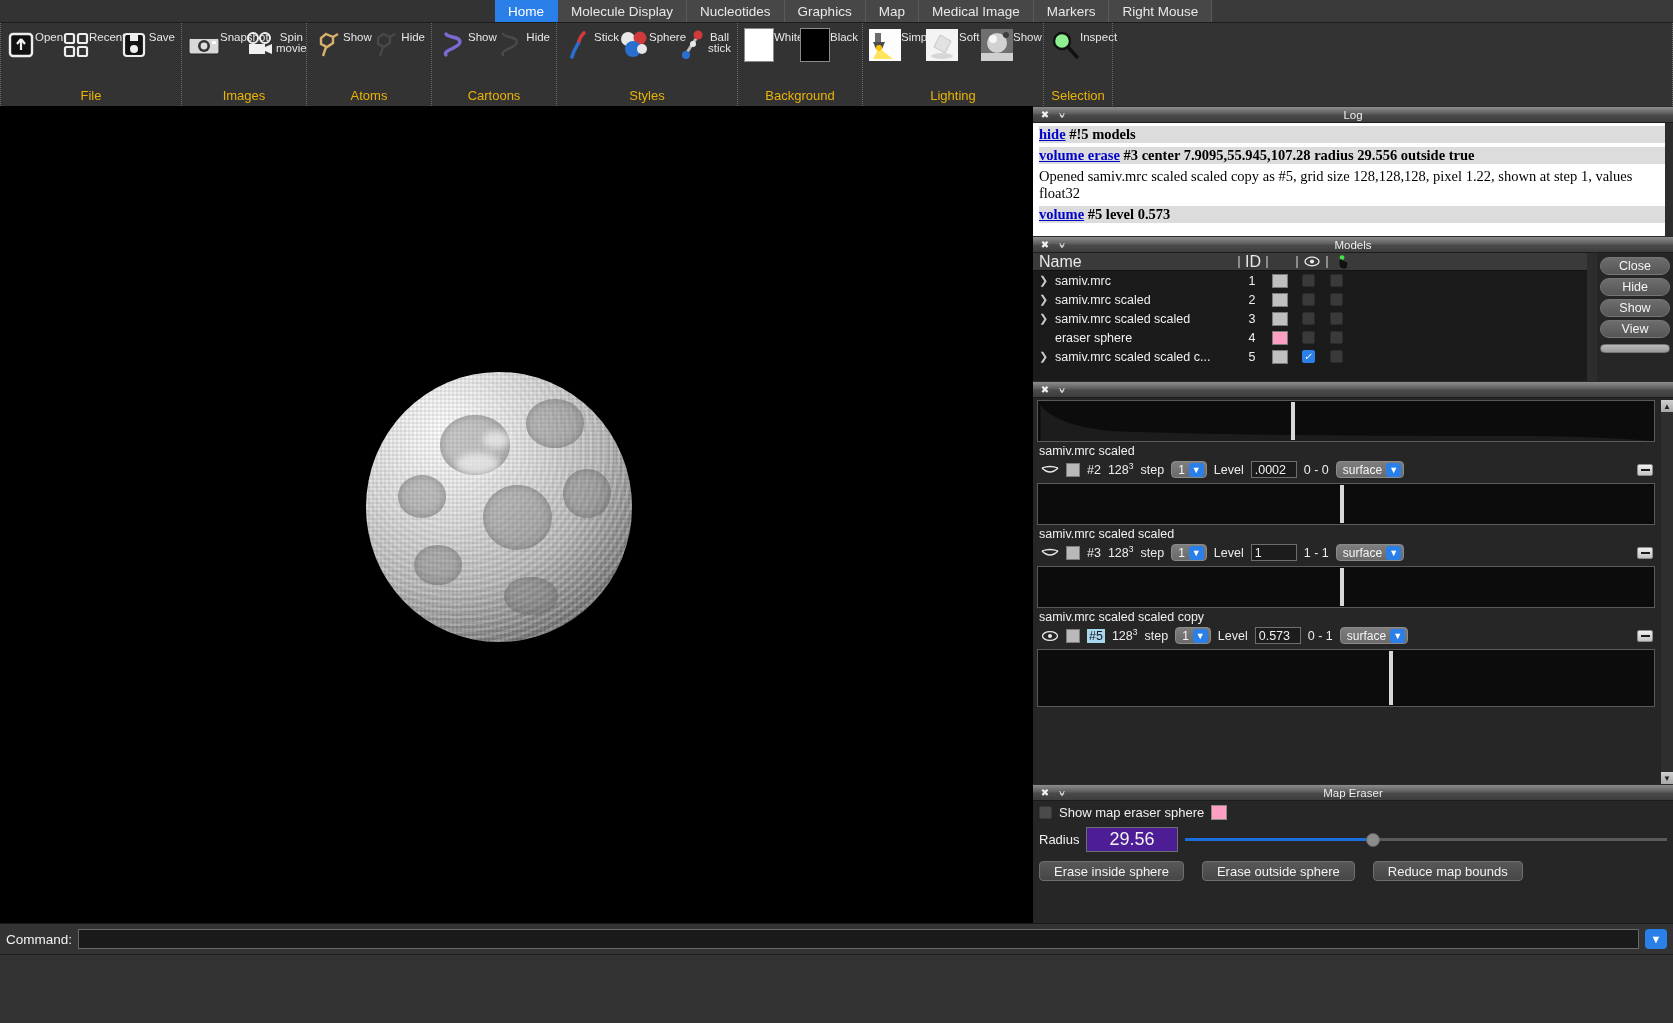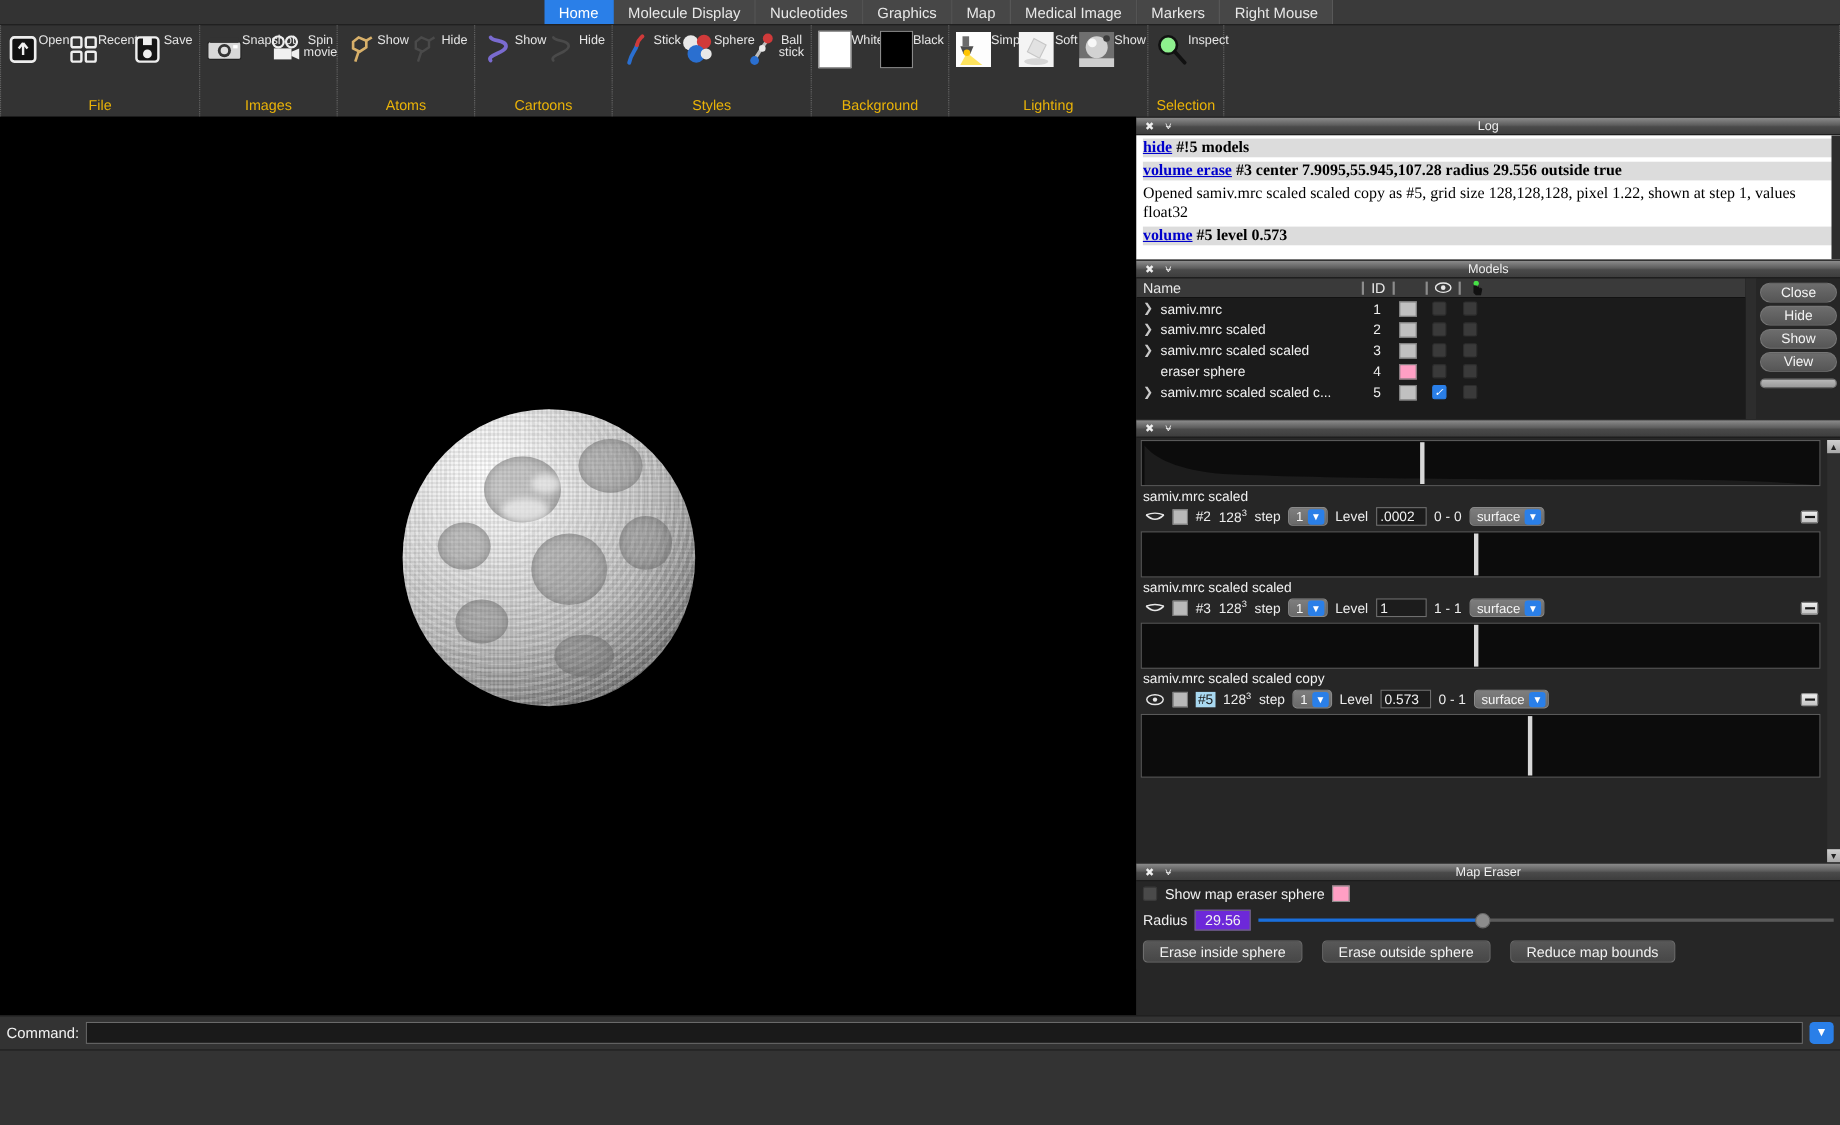--- a/index.html
+++ b/index.html
@@ -126,21 +126,21 @@
   .log-scroll {
     position: absolute; right: 0; top: 0; width: 8px; height: 100%; background: #2d2d2d;
   }
 
   
   .models-wrap { position: relative; background: #1b1b1b; height: 128px; display: flex; }
   .models-tbl { flex: 1 1 auto; overflow: hidden; }
   .m-head {
     display: flex; align-items: center; height: 18px;
     background: #3a3a3a; border-bottom: 1px solid #121212;
-    font-size: 13px; color: #e8e8e8;
+    font-size: 16px; color: #e8e8e8;
   }
   .m-head .c-name { width: 205px; padding-left: 6px; }
   .m-head .c-sep { width: 2px; height: 12px; background: #8c8c8c; }
   .m-head .c-id { width: 26px; text-align: center; }
   .m-head .c-col { width: 28px; text-align: center; }
   .m-head .c-eye { width: 28px; display: flex; justify-content: center; }
   .m-head .c-sel { width: 30px; display: flex; justify-content: center; }
   .m-head .c-fill { flex: 1 1 auto; }
   .m-row {
     display: flex; align-items: center; height: 19px;
@@ -211,21 +211,21 @@
   }
   .minusbtn i { display: block; width: 9px; height: 2px; background: #1a1a1a; }
   .vv-scroll { position: absolute; right: 0; top: 0; width: 12px; height: 100%; background: #2e2e2e; }
   .vv-scroll .arw { height: 12px; display: flex; align-items: center; justify-content: center; color: #dadada; font-size: 8px; background: linear-gradient(#cfcfcf,#a8a8a8); color:#222; }
 
   
   .me-body { background: #262626; padding: 4px 6px 6px 6px; }
   .me-row { display: flex; align-items: center; gap: 7px; margin-bottom: 7px; font-size: 13px; color: #f0f0f0; }
   .me-chk { width: 13px; height: 13px; background: #4a4a4a; border: 1px solid #393939; border-radius: 2px; }
   .pinksw { width: 16px; height: 15px; background: #ff9fc4; border: 1px solid #8a8a8a; }
-  .radbox { background: #6d28d9; border: 1px solid #6e6e6e; color: #f2f2f2; font-size: 13px; padding: 1px 8px; }
+  .radbox { background: #4c1d95; border: 1px solid #6e6e6e; color: #f2f2f2; font-size: 18px; padding: 1px 22px; }
   .slider { flex: 1 1 auto; position: relative; height: 14px; display: flex; align-items: center; }
   .slider .trk-on { position: absolute; left: 0; height: 3px; background: #1a6fdc; }
   .slider .trk-off { position: absolute; right: 0; height: 3px; background: #5a5a5a; }
   .slider .knb { position: absolute; width: 14px; height: 14px; border-radius: 50%; background: #8c8c8c; border: 1px solid #666; }
   .me-btns { display: flex; gap: 18px; padding-top: 2px; }
   .ebtn {
     height: 20px; padding: 0 14px; border-radius: 4px;
     background: linear-gradient(#585858,#474747); border: 1px solid #6e6e6e;
     color: #f2f2f2; font-size: 13px; display: flex; align-items: center; justify-content: center;
   }

